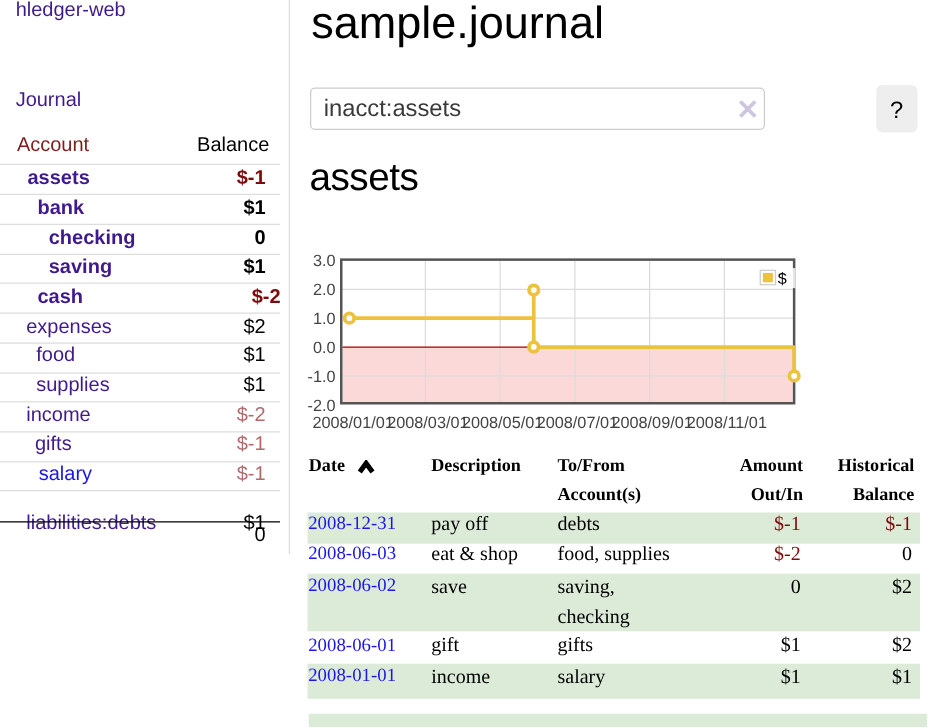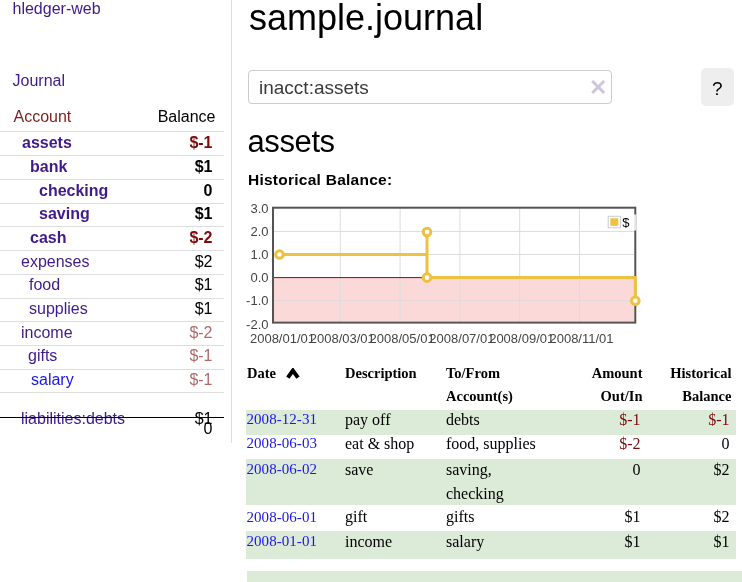--- a/index.html
+++ b/index.html
@@ -49,21 +49,21 @@
   <div class="row" style="top:180.0px;">
       <a class="nm purple b" style="left:39px;">checking</a>
       <span class="val b">0</span>
     </div>
   <div class="hline" style="top:203.0px;"></div>
   <div class="row" style="top:203.0px;">
       <a class="nm purple b" style="left:39px;">saving</a>
       <span class="val b">$1</span>
     </div>
   <div class="hline" style="top:226.0px;"></div>
-  <div class="row" style="top:227.0px;">
+  <div class="row" style="top:227.0px;padding-left:12px;">
       <a class="nm purple b" style="left:30px;">cash</a>
       <span class="val dred b">$-2</span>
     </div>
   <div class="hline" style="top:250.0px;"></div>
   <div class="row" style="top:251.0px;text-align:center;">
       <a class="nm purple" style="left:21px;">expenses</a>
       <span class="val">$2</span>
     </div>
   <div class="hline" style="top:274.0px;"></div>
   <div class="row" style="top:274.0px;">
@@ -100,21 +100,20 @@
       <span class="val">0</span>
     </div>
 
   <div class="abs" style="left:249px;top:0px;font-size:36px;line-height:1;color:#000;">sample.journal</div>
 
   <div class="abs" style="left:248px;top:70.0px;width:362px;height:32px;border:1px solid #ccc;border-radius:4px;background:#fff;"></div>
   <div class="abs" style="left:259px;top:77.5px;font-size:19px;line-height:1;color:#3a3a3a;">inacct:assets</div>
   <div class="abs" style="left:589px;top:74.5px;font-size:22px;font-weight:bold;color:#cdc6de;">✕</div>
   <div class="abs" style="left:700.5px;top:67.5px;width:33.5px;height:38.5px;background:#eeeeee;border-radius:5px;text-align:center;line-height:42px;font-size:19px;color:#000;">?</div>
   <div class="abs" style="left:247.5px;top:125.5px;font-size:31px;line-height:1;letter-spacing:-0.4px;color:#000;">assets</div>
-  <div class="abs b" style="left:248px;top:171.5px;font-size:15.5px;line-height:1;letter-spacing:0.25px;color:#000;">Historical Balance:</div>
 
   <svg class="abs" style="left:241.5px;top:199px;" width="500" height="150" viewBox="0 0 500 150">
     <rect x="32" y="78.6" width="360.3" height="44" fill="#fcd9d9"></rect>
     <g stroke="#dcdcdc" stroke-width="1">
       <line x1="98.3" y1="9.7" x2="98.3" y2="122.6"></line>
       <line x1="158.1" y1="9.7" x2="158.1" y2="122.6"></line>
       <line x1="217.9" y1="9.7" x2="217.9" y2="122.6"></line>
       <line x1="277.7" y1="9.7" x2="277.7" y2="122.6"></line>
       <line x1="337.5" y1="9.7" x2="337.5" y2="122.6"></line>
       <line x1="32" y1="32.4" x2="392.3" y2="32.4"></line>

